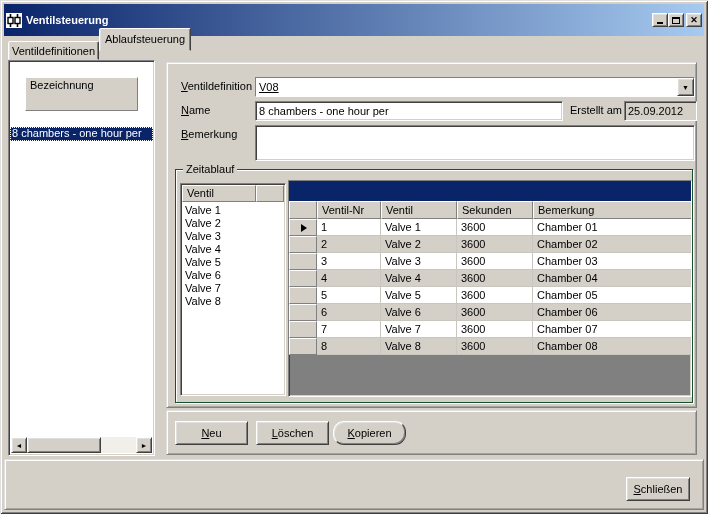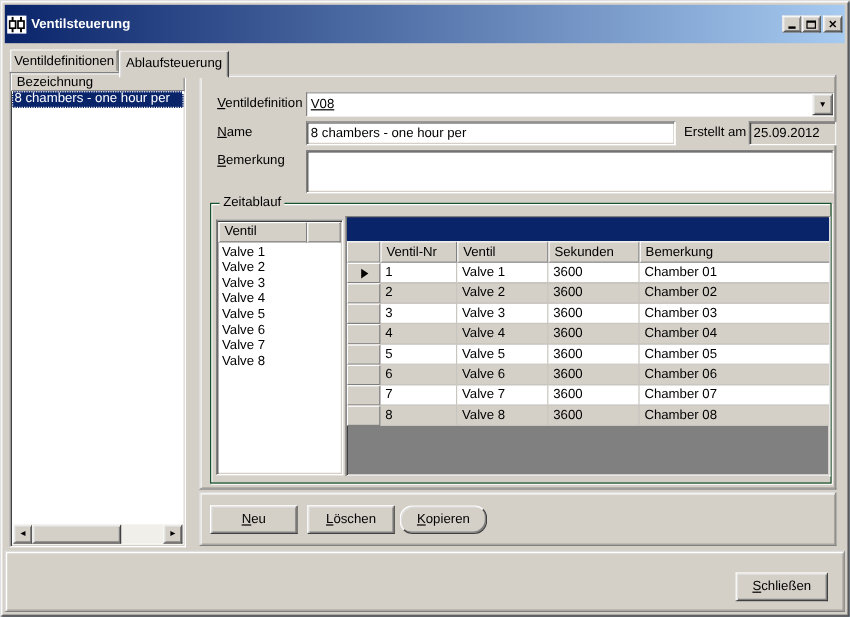--- a/index.html
+++ b/index.html
@@ -31,24 +31,24 @@
   .winbtn.close{margin-left:2px;}
   .glyph-min{width:6px;height:2px;background:#000;margin-top:6px;}
   .glyph-max{width:8px;height:7px;border:1px solid #000;border-top-width:2px;}
   .glyph-x{font-size:9px;font-weight:bold;line-height:1;}
   
   .tab{position:absolute;text-align:center;background:#d4d0c8;
     border:1px solid;border-color:#fff #404040 transparent #fff;
     box-shadow:inset 1px 0 0 #dfdfdf, inset -1px 0 0 #808080;
     border-radius:2px 2px 0 0;}
   .tab-inactive{left:8px;top:41px;width:91px;height:19px;line-height:18px;z-index:1;}
-  .tab-active{left:99px;top:42px;width:92px;height:23px;line-height:20px;z-index:2;}
+  .tab-active{left:99px;top:28px;width:92px;height:23px;line-height:20px;z-index:2;}
   
   .listbox-left{position:absolute;left:8px;top:60px;width:147px;height:396px;overflow:hidden;}
-  .lv-header{height:15px;line-height:15px;padding:0 4px;margin:0;}
+  .lv-header{height:34px;line-height:15px;padding:0 4px;margin:16px;}
   .lv-item{height:14px;line-height:13px;padding:0 2px;white-space:nowrap;overflow:hidden;margin:0 1px;}
   .lv-item.selected{background:var(--selection,#0a246a);color:#fff;outline:1px dotted #ffffff;outline-offset:-1px;}
   .hscroll{position:absolute;left:2px;right:2px;bottom:2px;height:16px;display:flex;}
   .scroll-btn{width:16px;height:16px;background:#d4d0c8;flex:0 0 auto;
     border:1px solid;border-color:#fff #404040 #404040 #fff;
     box-shadow:inset 1px 1px 0 #dfdfdf, inset -1px -1px 0 #808080;
     display:flex;align-items:center;justify-content:center;font-size:7px;color:#000;}
   .scroll-track{flex:1;background:#f1efe9;position:relative;}
   .scroll-thumb{position:absolute;left:0;top:0;width:68%;height:16px;background:#d4d0c8;
     border:1px solid;border-color:#fff #404040 #404040 #fff;
@@ -95,21 +95,21 @@
     border-top:4px solid transparent;border-bottom:4px solid transparent;margin-left:2px;}
   
   .btnbar{position:absolute;left:166px;top:410px;width:531px;height:45px;}
   .bottombar{position:absolute;left:4px;top:459px;width:700px;height:51px;}
   .btn{position:absolute;height:24px;background:#d4d0c8;font-size:11px;color:#000;
     border:1px solid;border-color:#fff #404040 #404040 #fff;
     box-shadow:inset 1px 1px 0 #dfdfdf, inset -1px -1px 0 #808080;cursor:default;}
   .btn-neu{left:8px;top:10px;width:73px;}
   .btn-loeschen{left:89px;top:10px;width:73px;}
   .btn-kopieren{left:166px;top:10px;width:73px;border-radius:11px;}
-  .btn-schliessen{right:13px;top:17px;width:77px;}
+  .btn-schliessen{right:13px;top:17px;width:64px;}
   u{text-decoration:underline;}
 </style>
 </head>
 <body>
 
 <div class="window">
 
   <div class="titlebar">
     <span class="app-icon">
       <svg width="14" height="13" viewBox="0 0 14 13">

